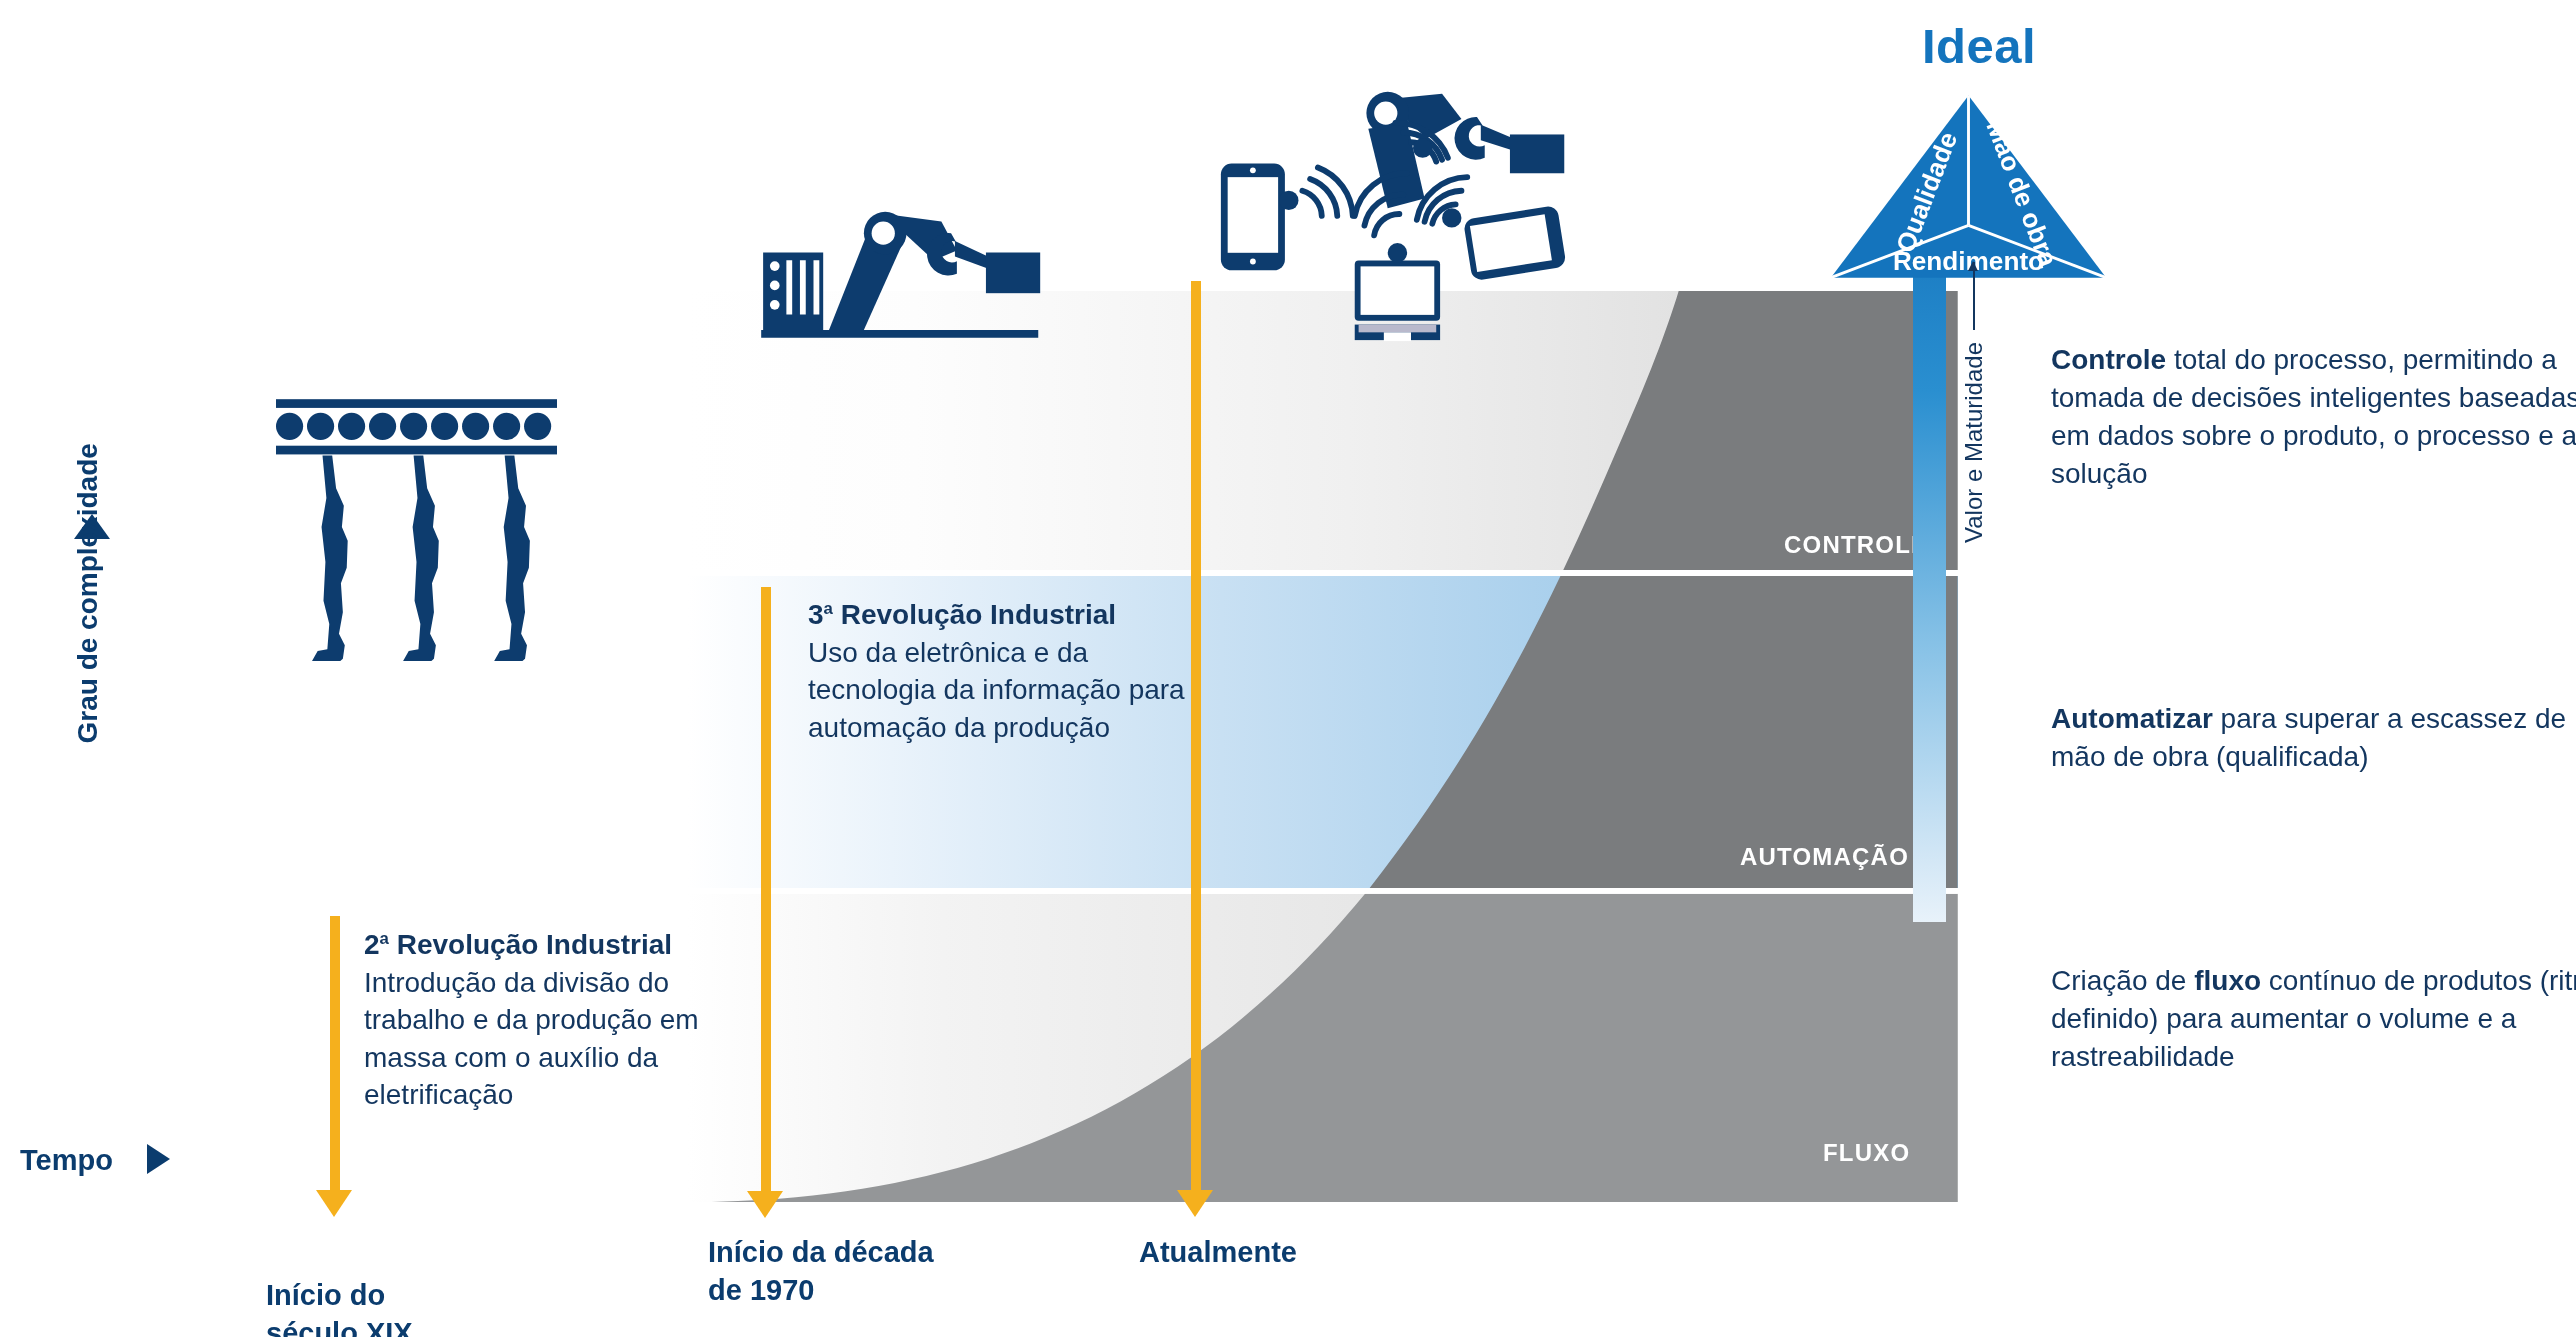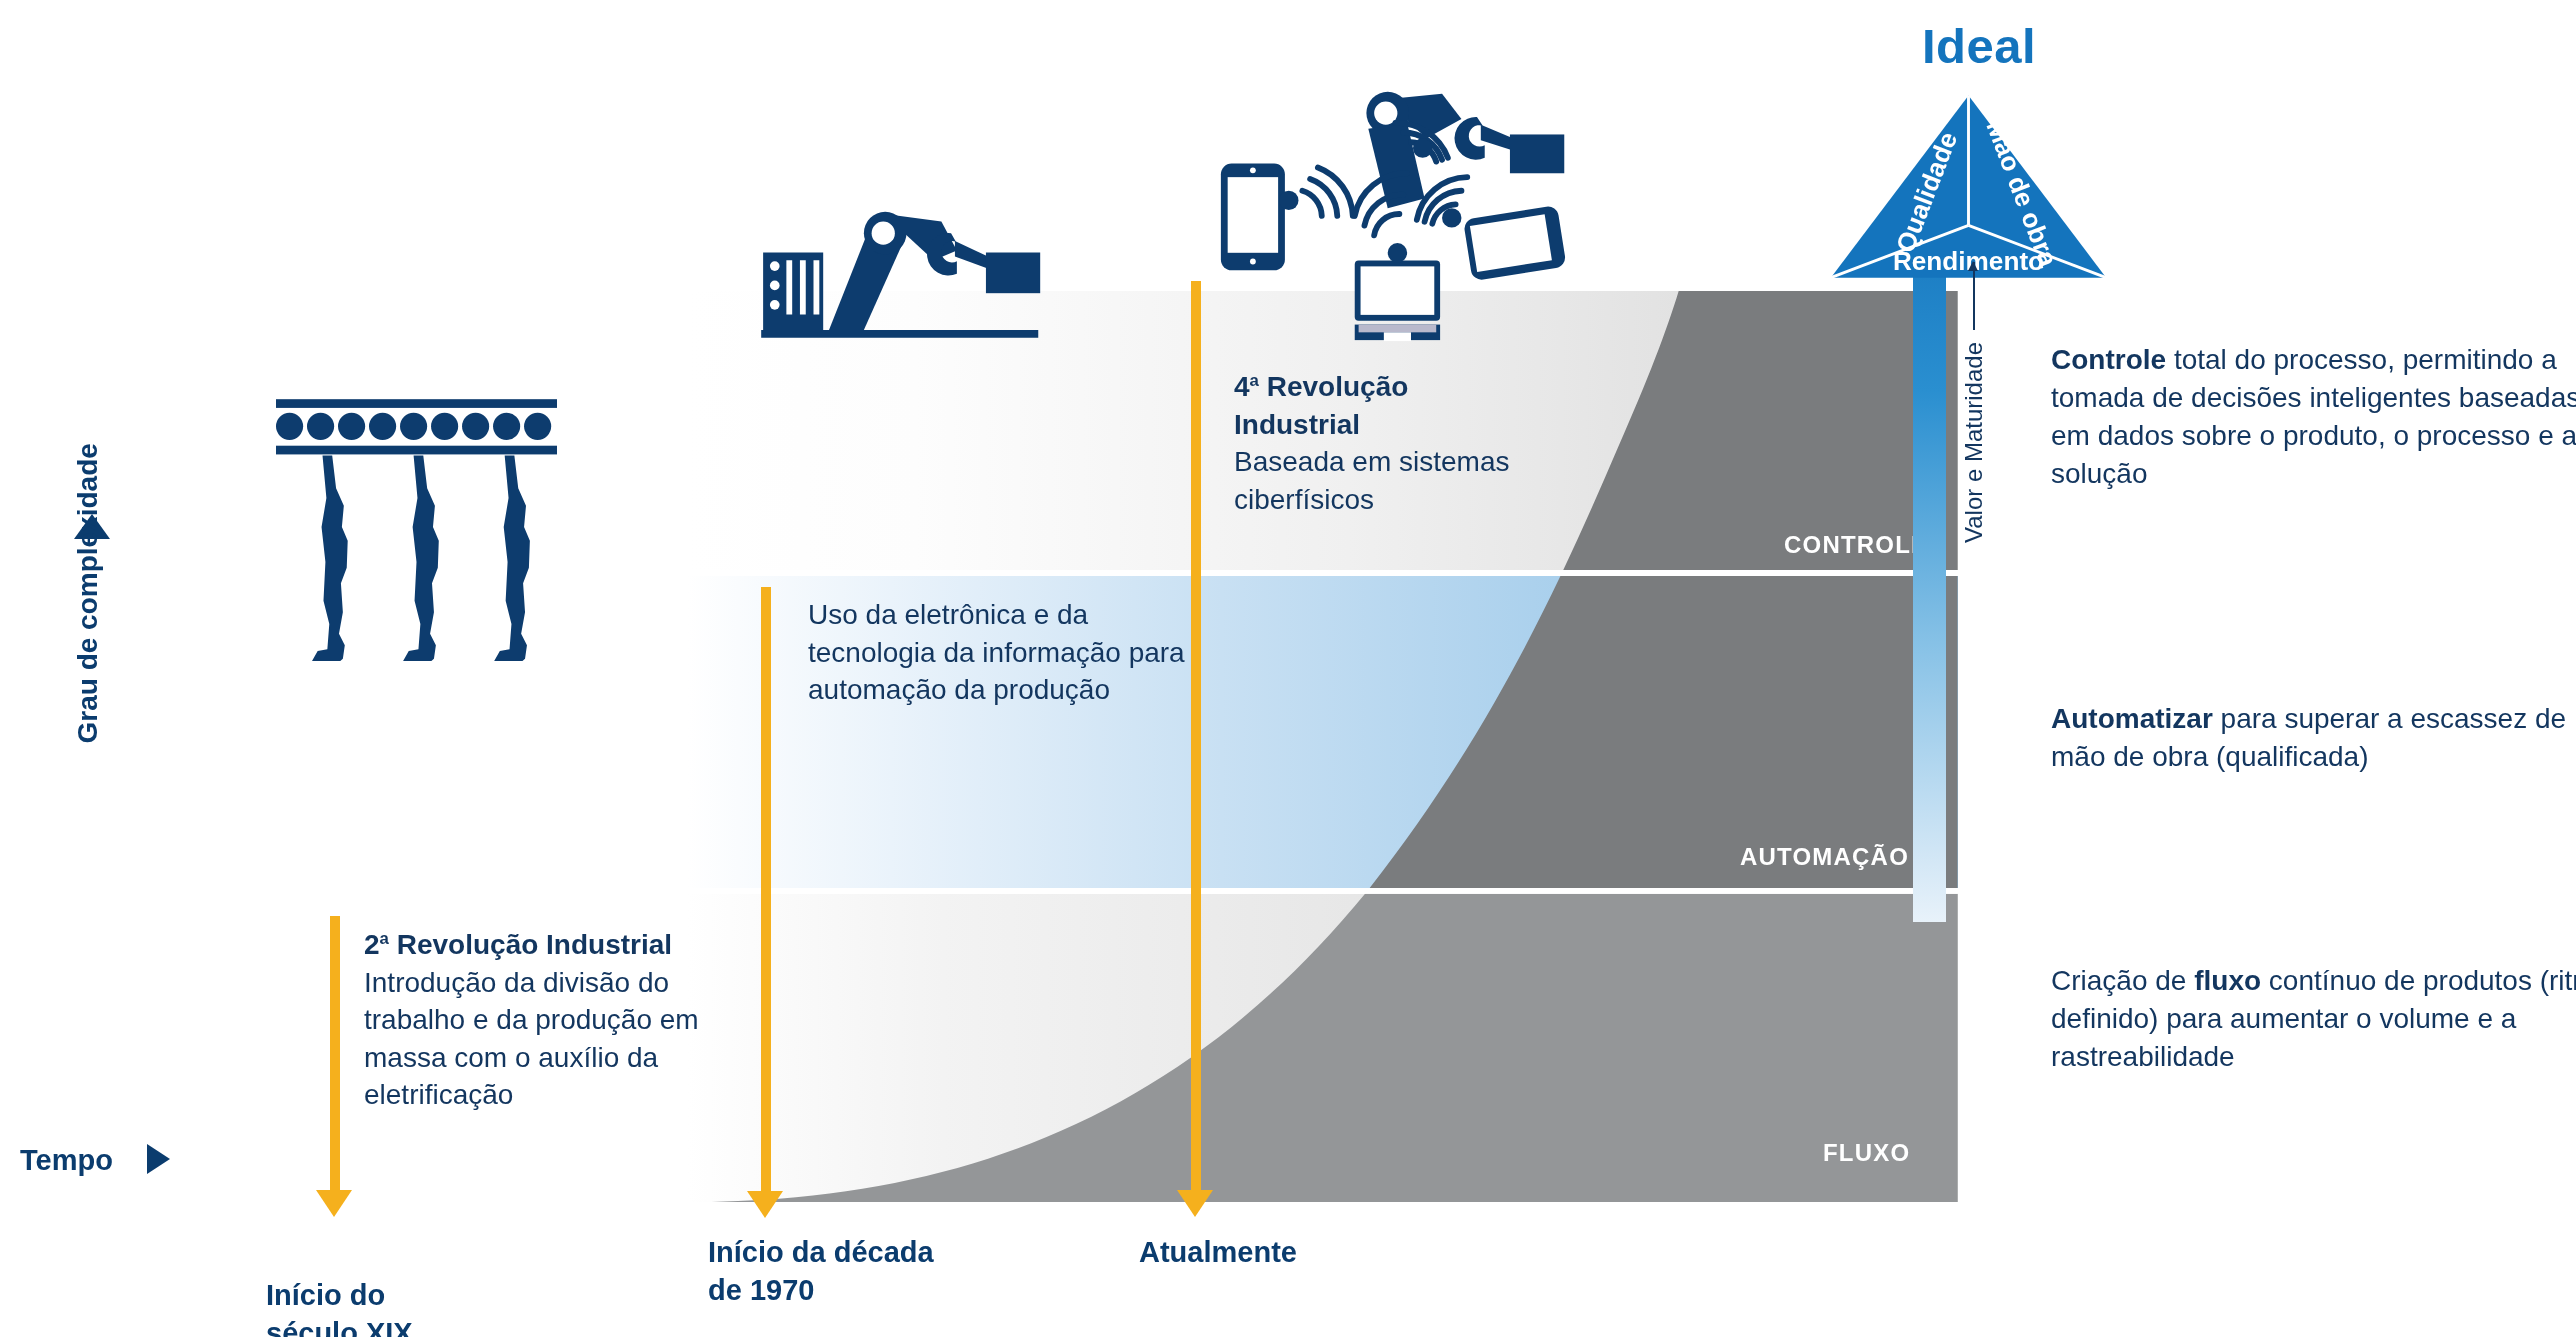--- a/index.html
+++ b/index.html
@@ -291,28 +291,24 @@
   </svg>
 
 
 
   <div class="rev" id="rev-2">
     <span class="title"><span>2</span><sup>a</sup><span> Revolução Industrial</span></span>
     <span>Introdução da divisão do trabalho e da produção em massa com o auxílio da eletrificação</span>
   </div>
 
   <div class="rev" id="rev-3">
+    <span class="title"><span>3</span><sup>a</sup><span> Revolução Industrial</span></span>
     <span>Uso da eletrônica e da tecnologia da informação para automação da produção</span>
   </div>
 
-  <div class="rev" id="rev-4">
-    <span class="title" style="white-space:pre-line"><span>4</span><sup>a</sup><span style="white-space:pre-line"> Revolução
-Industrial</span></span>
-    <span>Baseada em sistemas ciberfísicos</span>
-  </div>
 
   <div class="benefit" id="benefit-controle">
     <b>Controle</b><span> total do processo, permitindo a tomada de decisões inteligentes baseadas em dados sobre o produto, o processo e a solução</span>
   </div>
 
   <div class="benefit" id="benefit-automacao">
     <b>Automatizar</b><span> para superar a escassez de mão de obra (qualificada)</span>
   </div>
 
   <div class="benefit" id="benefit-fluxo">

